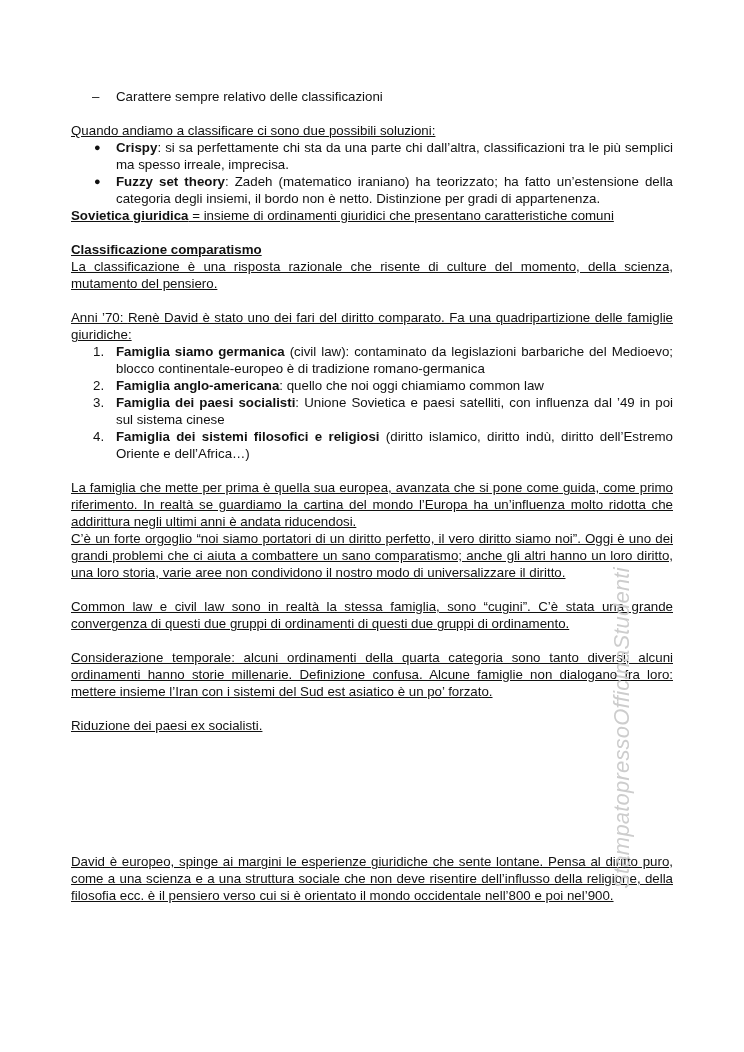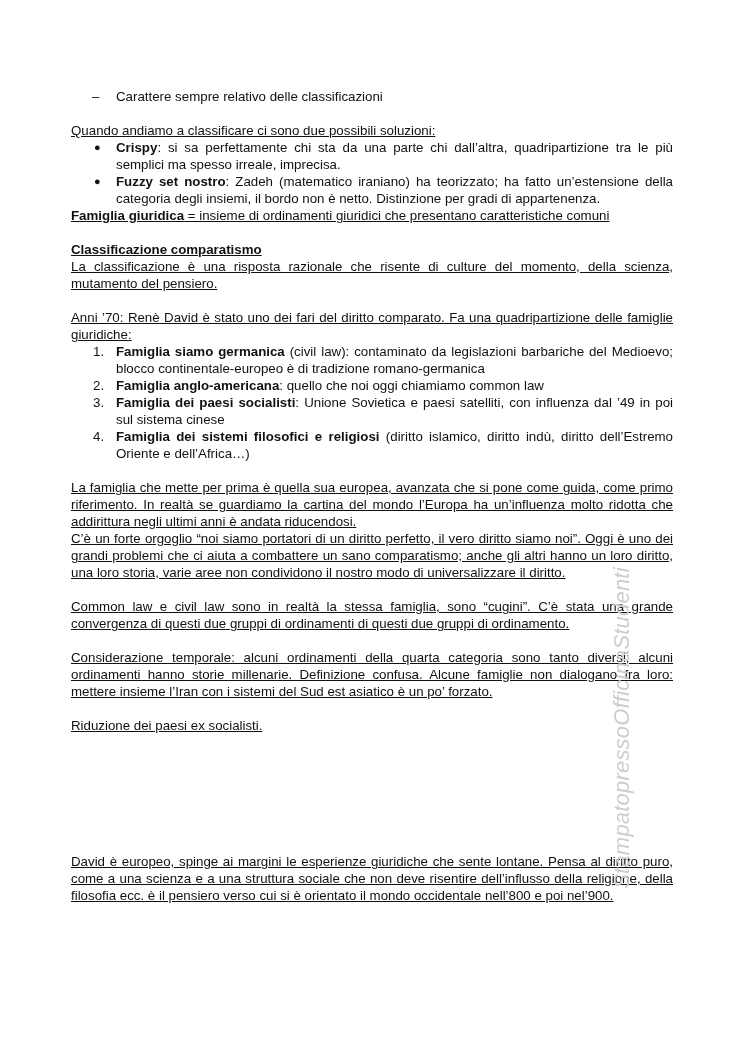--- a/index.html
+++ b/index.html
@@ -39,30 +39,30 @@
     </li>
   </ul>
 
   <div class="blank"></div>
 
   <p>Quando andiamo a classificare ci sono due possibili soluzioni:</p>
 
   <ul>
     <li class="li">
       <span class="marker bullet-marker">●</span>
-      <span class="bold">Crispy</span><span>: si sa perfettamente chi sta da una parte chi dall’altra, quadripartizione tra le più semplici ma spesso irreale, imprecisa.</span>
+      <span class="bold">Crispy</span><span>: si sa perfettamente chi sta da una parte chi dall’altra, classificazioni tra le più semplici ma spesso irreale, imprecisa.</span>
     </li>
     <li class="li">
       <span class="marker bullet-marker">●</span>
-      <span class="bold">Fuzzy set nostro</span><span>: Zadeh (matematico iraniano) ha teorizzato; ha fatto un’estensione della categoria degli insiemi, il bordo non è netto. Distinzione per gradi di appartenenza.</span>
+      <span class="bold">Fuzzy set theory</span><span>: Zadeh (matematico iraniano) ha teorizzato; ha fatto un’estensione della categoria degli insiemi, il bordo non è netto. Distinzione per gradi di appartenenza.</span>
     </li>
   </ul>
 
   <p>
-    <span class="bold">Famiglia giuridica</span><span> = insieme di ordinamenti giuridici che presentano caratteristiche comuni</span>
+    <span class="bold">Sovietica giuridica</span><span> = insieme di ordinamenti giuridici che presentano caratteristiche comuni</span>
   </p>
 
   <div class="blank"></div>
 
   <p class="bold">Classificazione comparatismo</p>
   <p>La classificazione è una risposta razionale che risente di culture del momento, della scienza, mutamento del pensiero.</p>
 
   <div class="blank"></div>
 
   <p>

